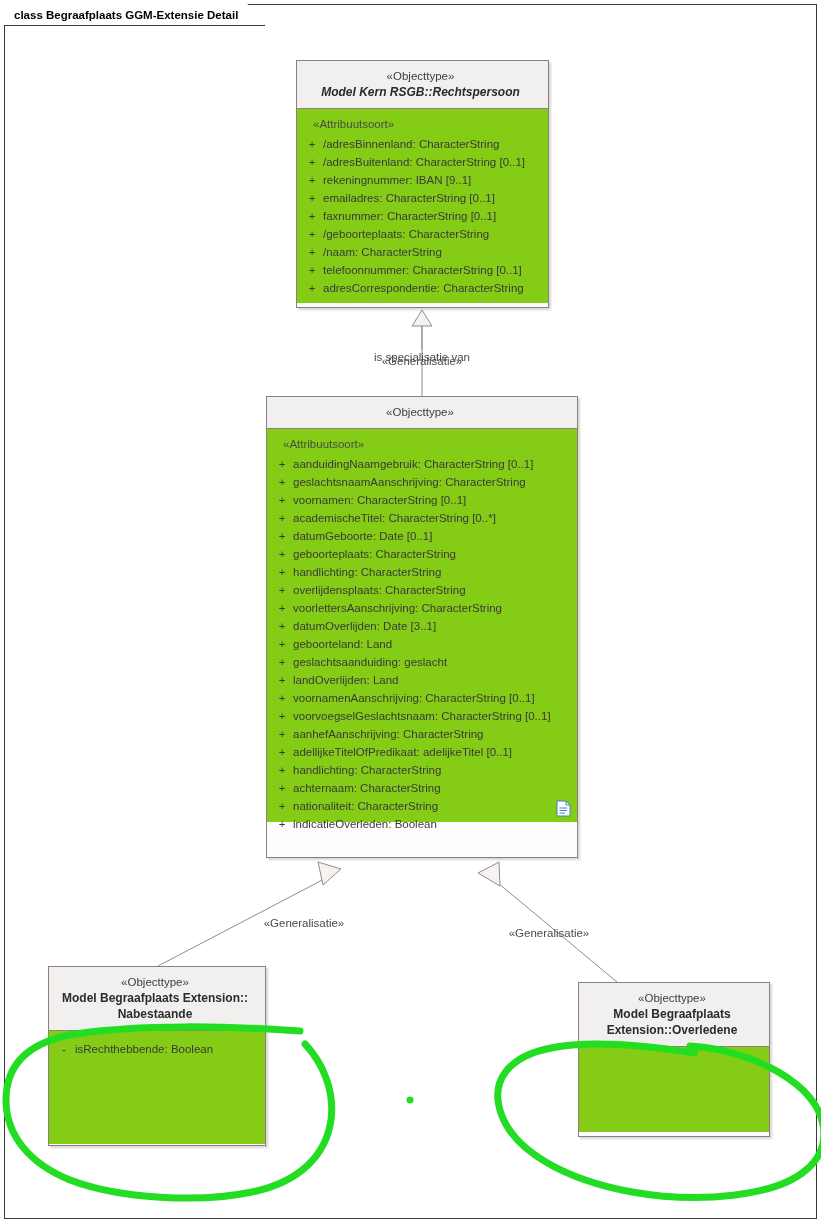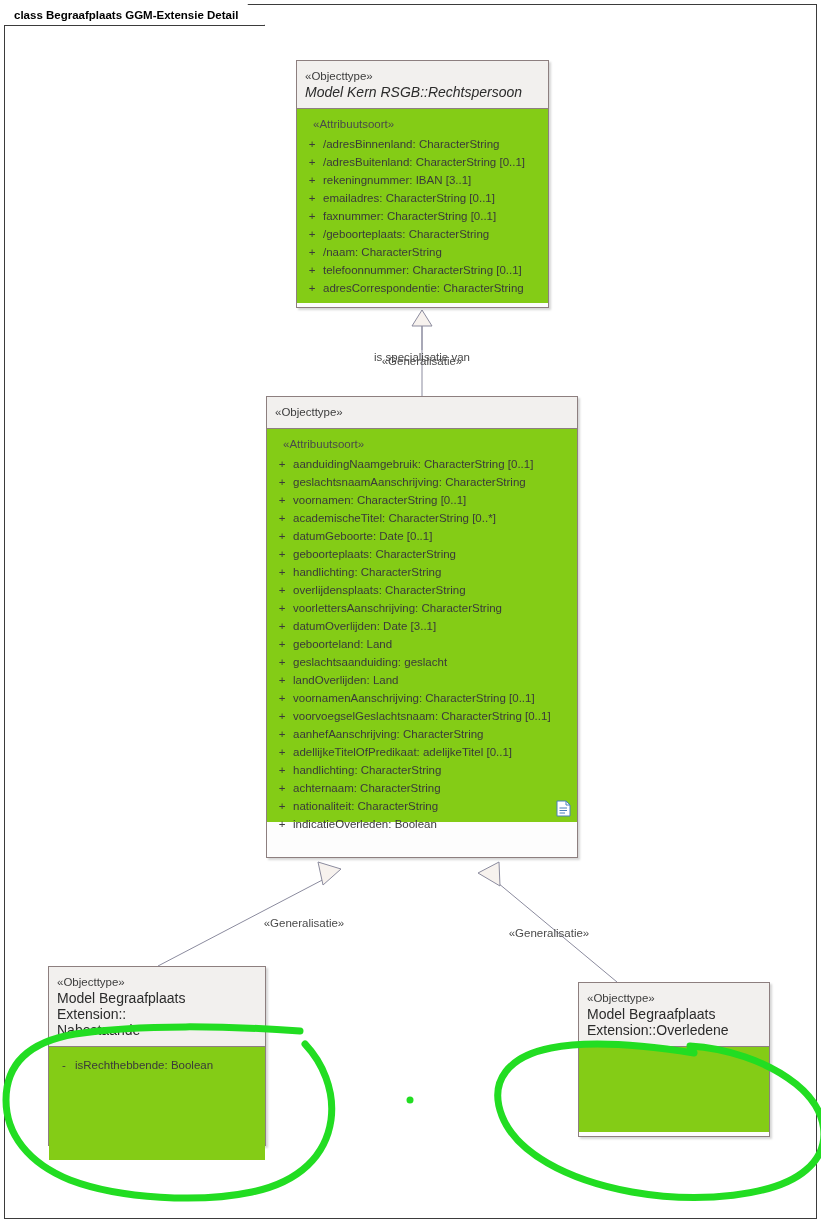--- a/index.html
+++ b/index.html
@@ -58,33 +58,33 @@
   .uml-class {
     position: absolute;
     box-sizing: border-box;
     border: 1px solid #8d7f7f;
     background: #fdfdfd;
     box-shadow: 2px 2px 2px rgba(0,0,0,0.16);
   }
   .uml-class .hdr {
     box-sizing: border-box;
     padding: 7px 12px 8px 8px;
-    text-align: left;
+    text-align: center;
     background: #f2f0ee;
     border-bottom: 1px solid #8d7f7f;
   }
   .stereo {
     font-size: 11.5px;
     color: #3c3c3c;
     line-height: 16px;
     white-space: nowrap;
   }
   .cname {
-    font-size: 14px;
-    font-weight: normal;
+    font-size: 12px;
+    font-weight: bold;
     color: #2b2b2b;
     line-height: 16px;
   }
   .cname.ital { font-style: italic; }
 
   .compartment {
     position: relative;
     box-sizing: border-box;
     padding: 6px 4px 6px 4px;
     background: #84cc16;
@@ -194,21 +194,21 @@
           <div class="attr-row">
             <span class="attr-vis">+</span>
             <span class="attr-text">/adresBinnenland: CharacterString</span>
           </div>
           <div class="attr-row">
             <span class="attr-vis">+</span>
             <span class="attr-text">/adresBuitenland: CharacterString [0..1]</span>
           </div>
           <div class="attr-row">
             <span class="attr-vis">+</span>
-            <span class="attr-text">rekeningnummer: IBAN [3..1]</span>
+            <span class="attr-text">rekeningnummer: IBAN [9..1]</span>
           </div>
           <div class="attr-row">
             <span class="attr-vis">+</span>
             <span class="attr-text">emailadres: CharacterString [0..1]</span>
           </div>
           <div class="attr-row">
             <span class="attr-vis">+</span>
             <span class="attr-text">faxnummer: CharacterString [0..1]</span>
           </div>
           <div class="attr-row">

